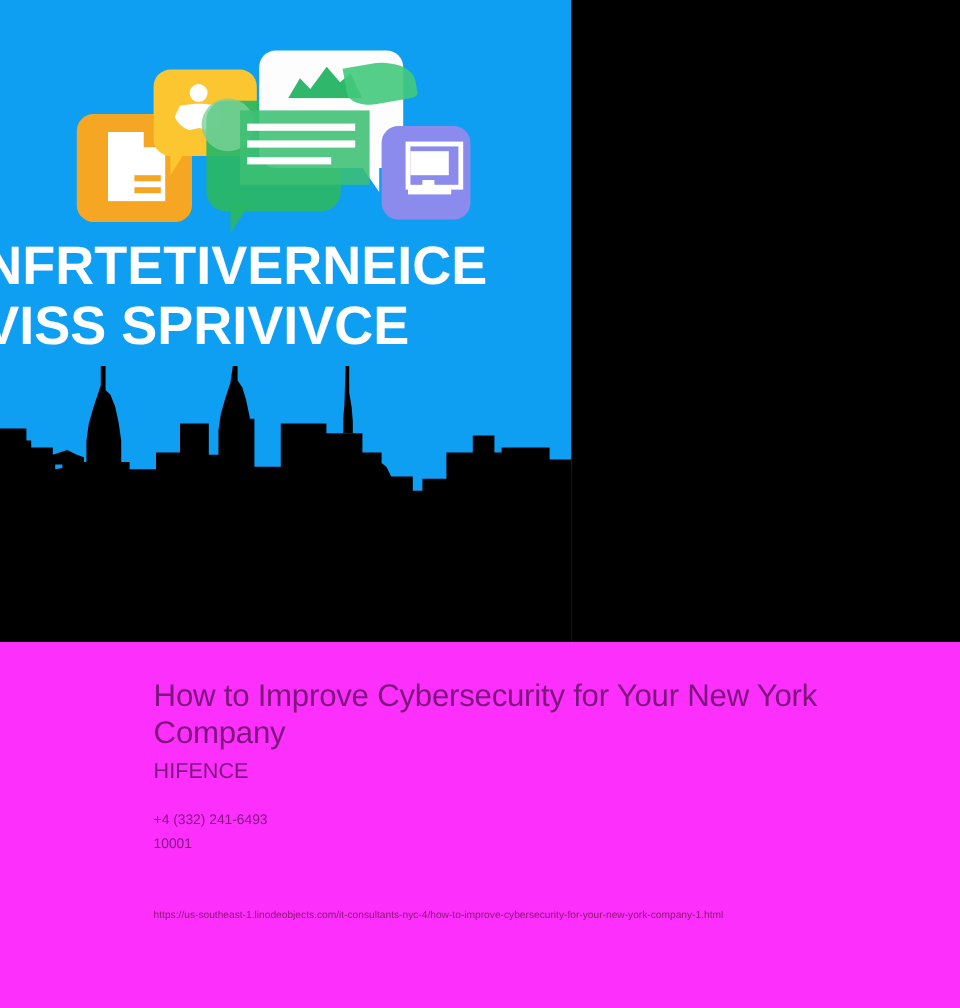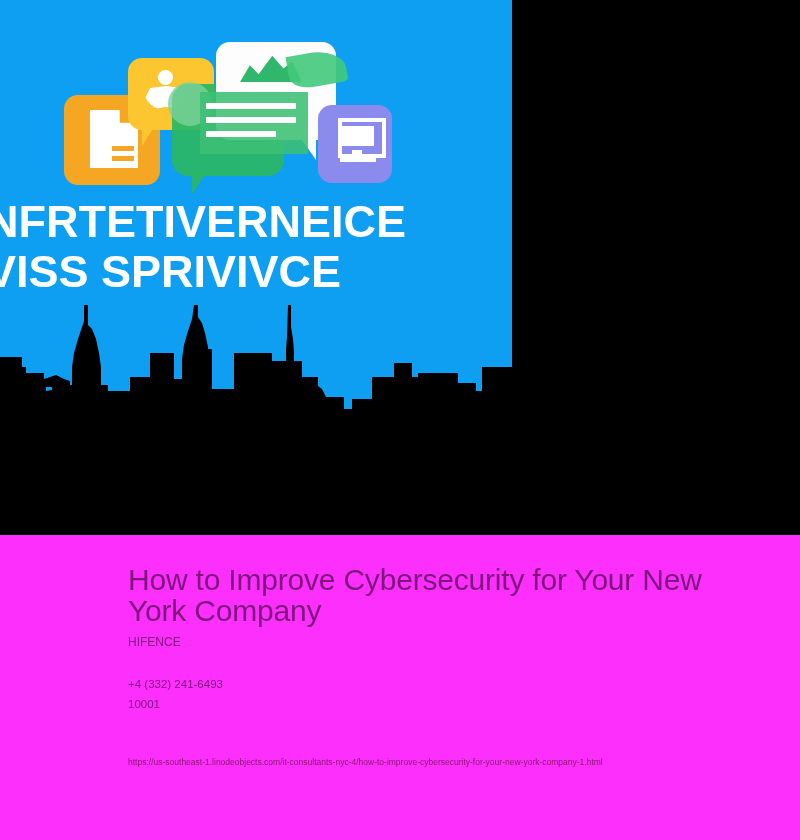--- a/index.html
+++ b/index.html
@@ -20,21 +20,21 @@
     width: 800px;
     height: 840px;
     background: #000000;
   }
 
   
   #hero {
     position: absolute;
     left: 0;
     top: 0;
-    width: 512px;
+    width: 476px;
     height: 535px;
     background: #0f9ff2;
     overflow: hidden;
   }
 
   
   #icon-cluster {
     position: absolute;
     left: 0;
     top: 0;
@@ -258,34 +258,34 @@
 
   #page-title {
     position: absolute;
     left: 128px;
     top: 29px;
     width: 600px;
     margin: 0;
     color: #7d167d;
     font-family: "Liberation Sans", sans-serif;
     font-weight: 400;
-    font-size: 30px;
+    font-size: 26px;
     line-height: 31px;
     letter-spacing: -0.2px;
   }
 
   #brand {
     position: absolute;
     left: 128px;
     top: 97px;
     margin: 0;
     color: #7d167d;
     font-family: "Liberation Sans", sans-serif;
     font-weight: 400;
-    font-size: 12px;
+    font-size: 18px;
     line-height: 20px;
   }
 
   #contact-block {
     position: absolute;
     left: 128px;
     top: 140px;
     width: 600px;
   }
   .contact-line {

